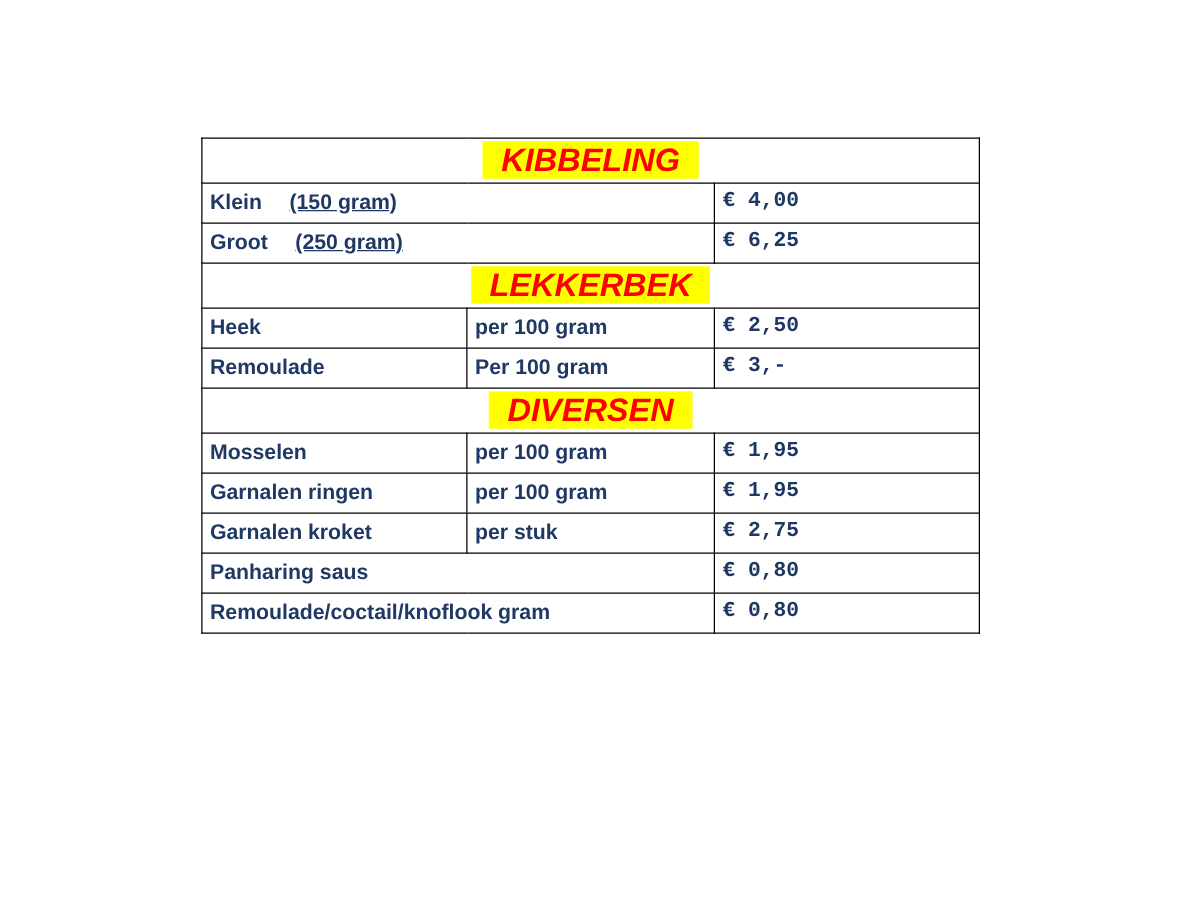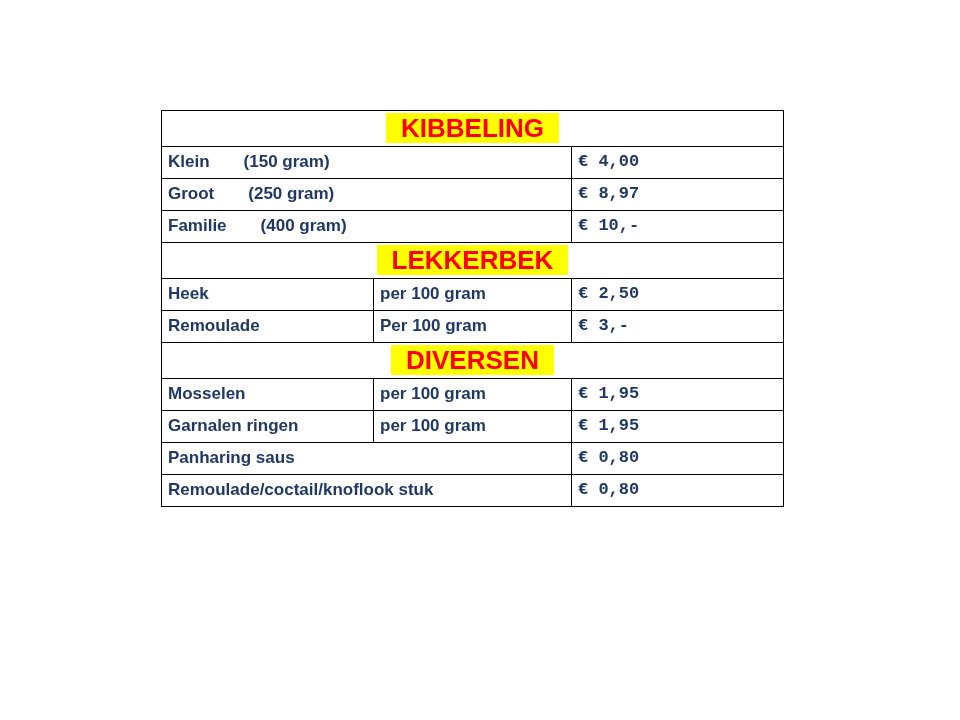--- a/index.html
+++ b/index.html
@@ -39,34 +39,35 @@
   }
   td.section {
     text-align: center;
     padding: 4px 0 6px 0;
     height: 34px;
   }
   .section-title {
     display: inline-block;
     color: #FF0000;
     background: #FFFF00;
+    font-style: italic;
     font-weight: bold;
     font-size: 26px;
     line-height: 30px;
     padding: 0 15px;
   }
   td.price {
     color: #1F3864;
     font-family: Liberation Mono, monospace;
   }
   .col-name  { width: 212px; }
   .col-unit  { width: 198px; }
   .col-price { width: 212px; }
   .name-label { display: inline-block; }
-  .name-qty   { display: inline-block; padding-left: 34px; }
+  .name-qty   { display: inline-block; padding-left: 22px; text-decoration: underline; }
 </style>
 </head>
 <body>
 
 <div id="page">
   <table id="menu-table">
     <colgroup>
       <col class="col-name">
       <col class="col-unit">
       <col class="col-price">
@@ -74,25 +75,21 @@
     <tbody id="table-body">
         <tr>
           <td class="section" colspan="3"><span class="section-title">KIBBELING</span></td>
         </tr>
         <tr>
           <td colspan="2"><span class="name-label">Klein</span><span class="name-qty">(150 gram)</span></td>
           <td class="price">€ 4,00</td>
         </tr>
         <tr>
           <td colspan="2"><span class="name-label">Groot</span><span class="name-qty">(250 gram)</span></td>
-          <td class="price">€ 8,97</td>
-        </tr>
-        <tr>
-          <td colspan="2"><span class="name-label">Familie</span><span class="name-qty">(400 gram)</span></td>
-          <td class="price">€ 10,-</td>
+          <td class="price">€ 6,25</td>
         </tr>
         <tr>
           <td class="section" colspan="3"><span class="section-title">LEKKERBEK</span></td>
         </tr>
         <tr>
           <td><span class="name-label">Heek</span></td>
           <td>per 100 gram</td>
           <td class="price">€ 2,50</td>
         </tr>
         <tr>
@@ -107,22 +104,27 @@
           <td><span class="name-label">Mosselen</span></td>
           <td>per 100  gram</td>
           <td class="price">€ 1,95</td>
         </tr>
         <tr>
           <td><span class="name-label">Garnalen ringen</span></td>
           <td>per 100 gram</td>
           <td class="price">€ 1,95</td>
         </tr>
         <tr>
+          <td><span class="name-label">Garnalen kroket</span></td>
+          <td>per stuk</td>
+          <td class="price">€ 2,75</td>
+        </tr>
+        <tr>
           <td colspan="2"><span class="name-label">Panharing saus</span></td>
           <td class="price">€ 0,80</td>
         </tr>
         <tr>
-          <td colspan="2"><span class="name-label">Remoulade/coctail/knoflook stuk</span></td>
+          <td colspan="2"><span class="name-label">Remoulade/coctail/knoflook gram</span></td>
           <td class="price">€ 0,80</td>
         </tr>
       </tbody>
   </table>
 </div>
 
 </body></html>

